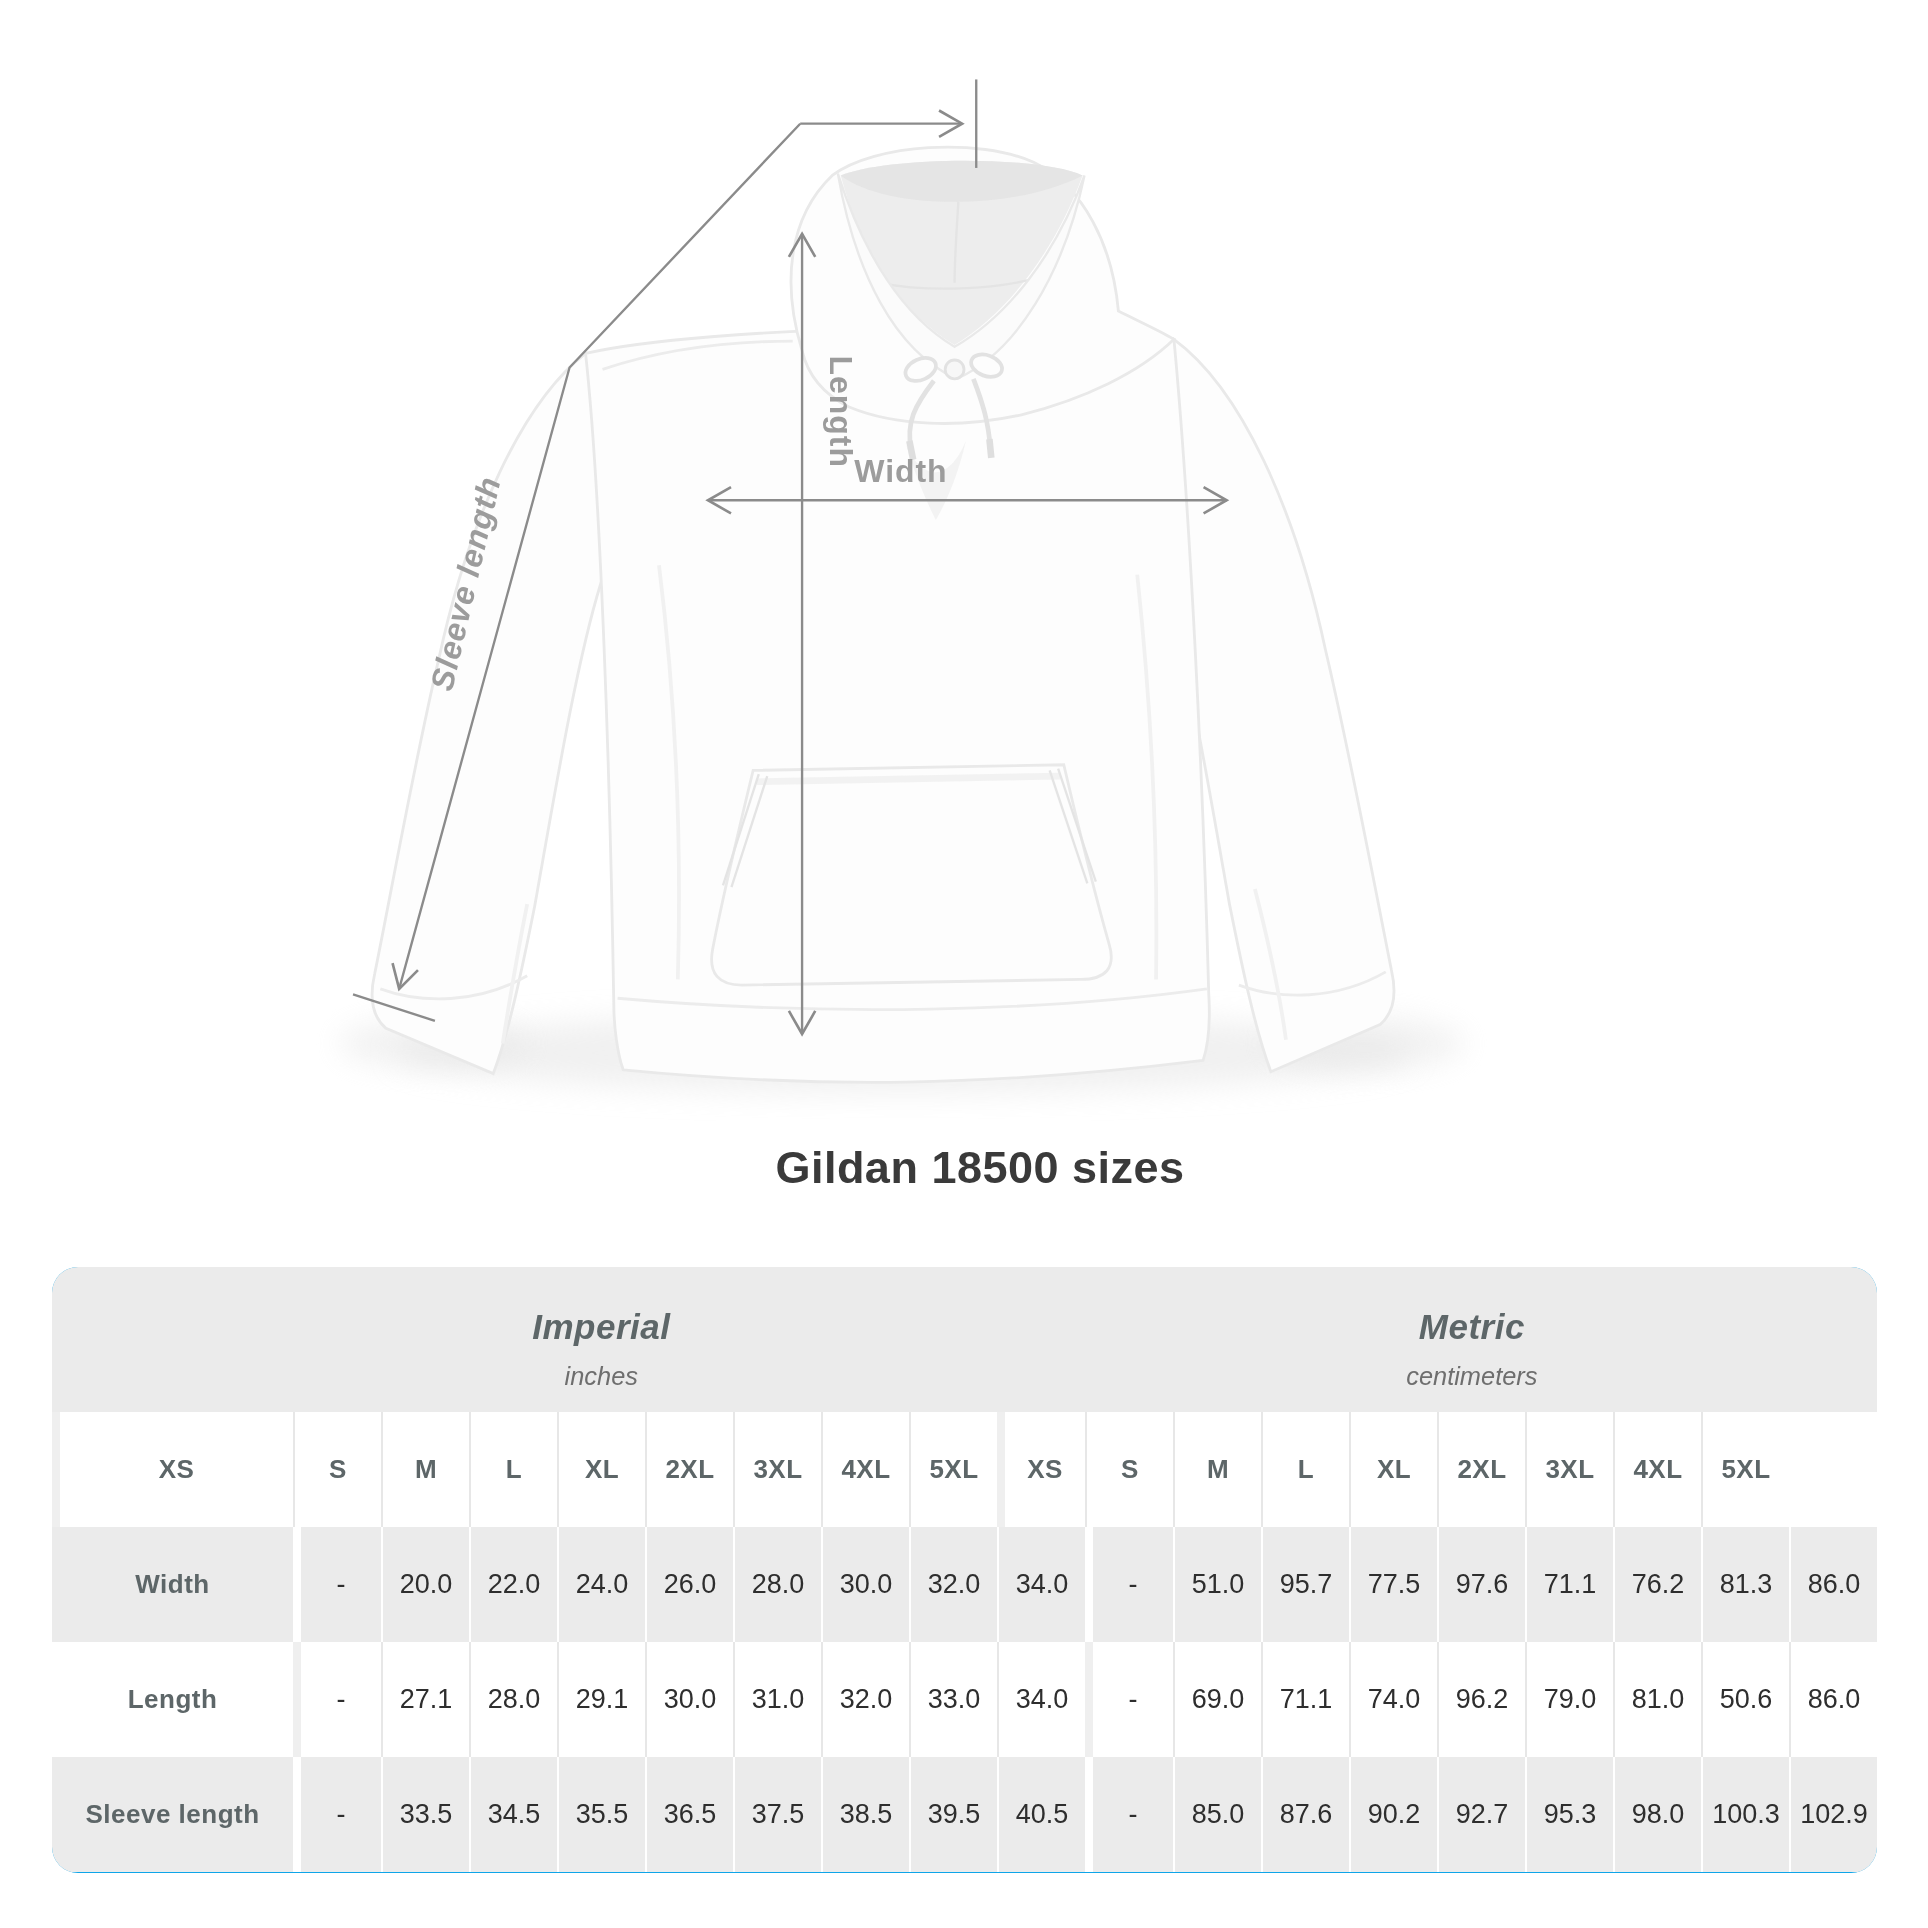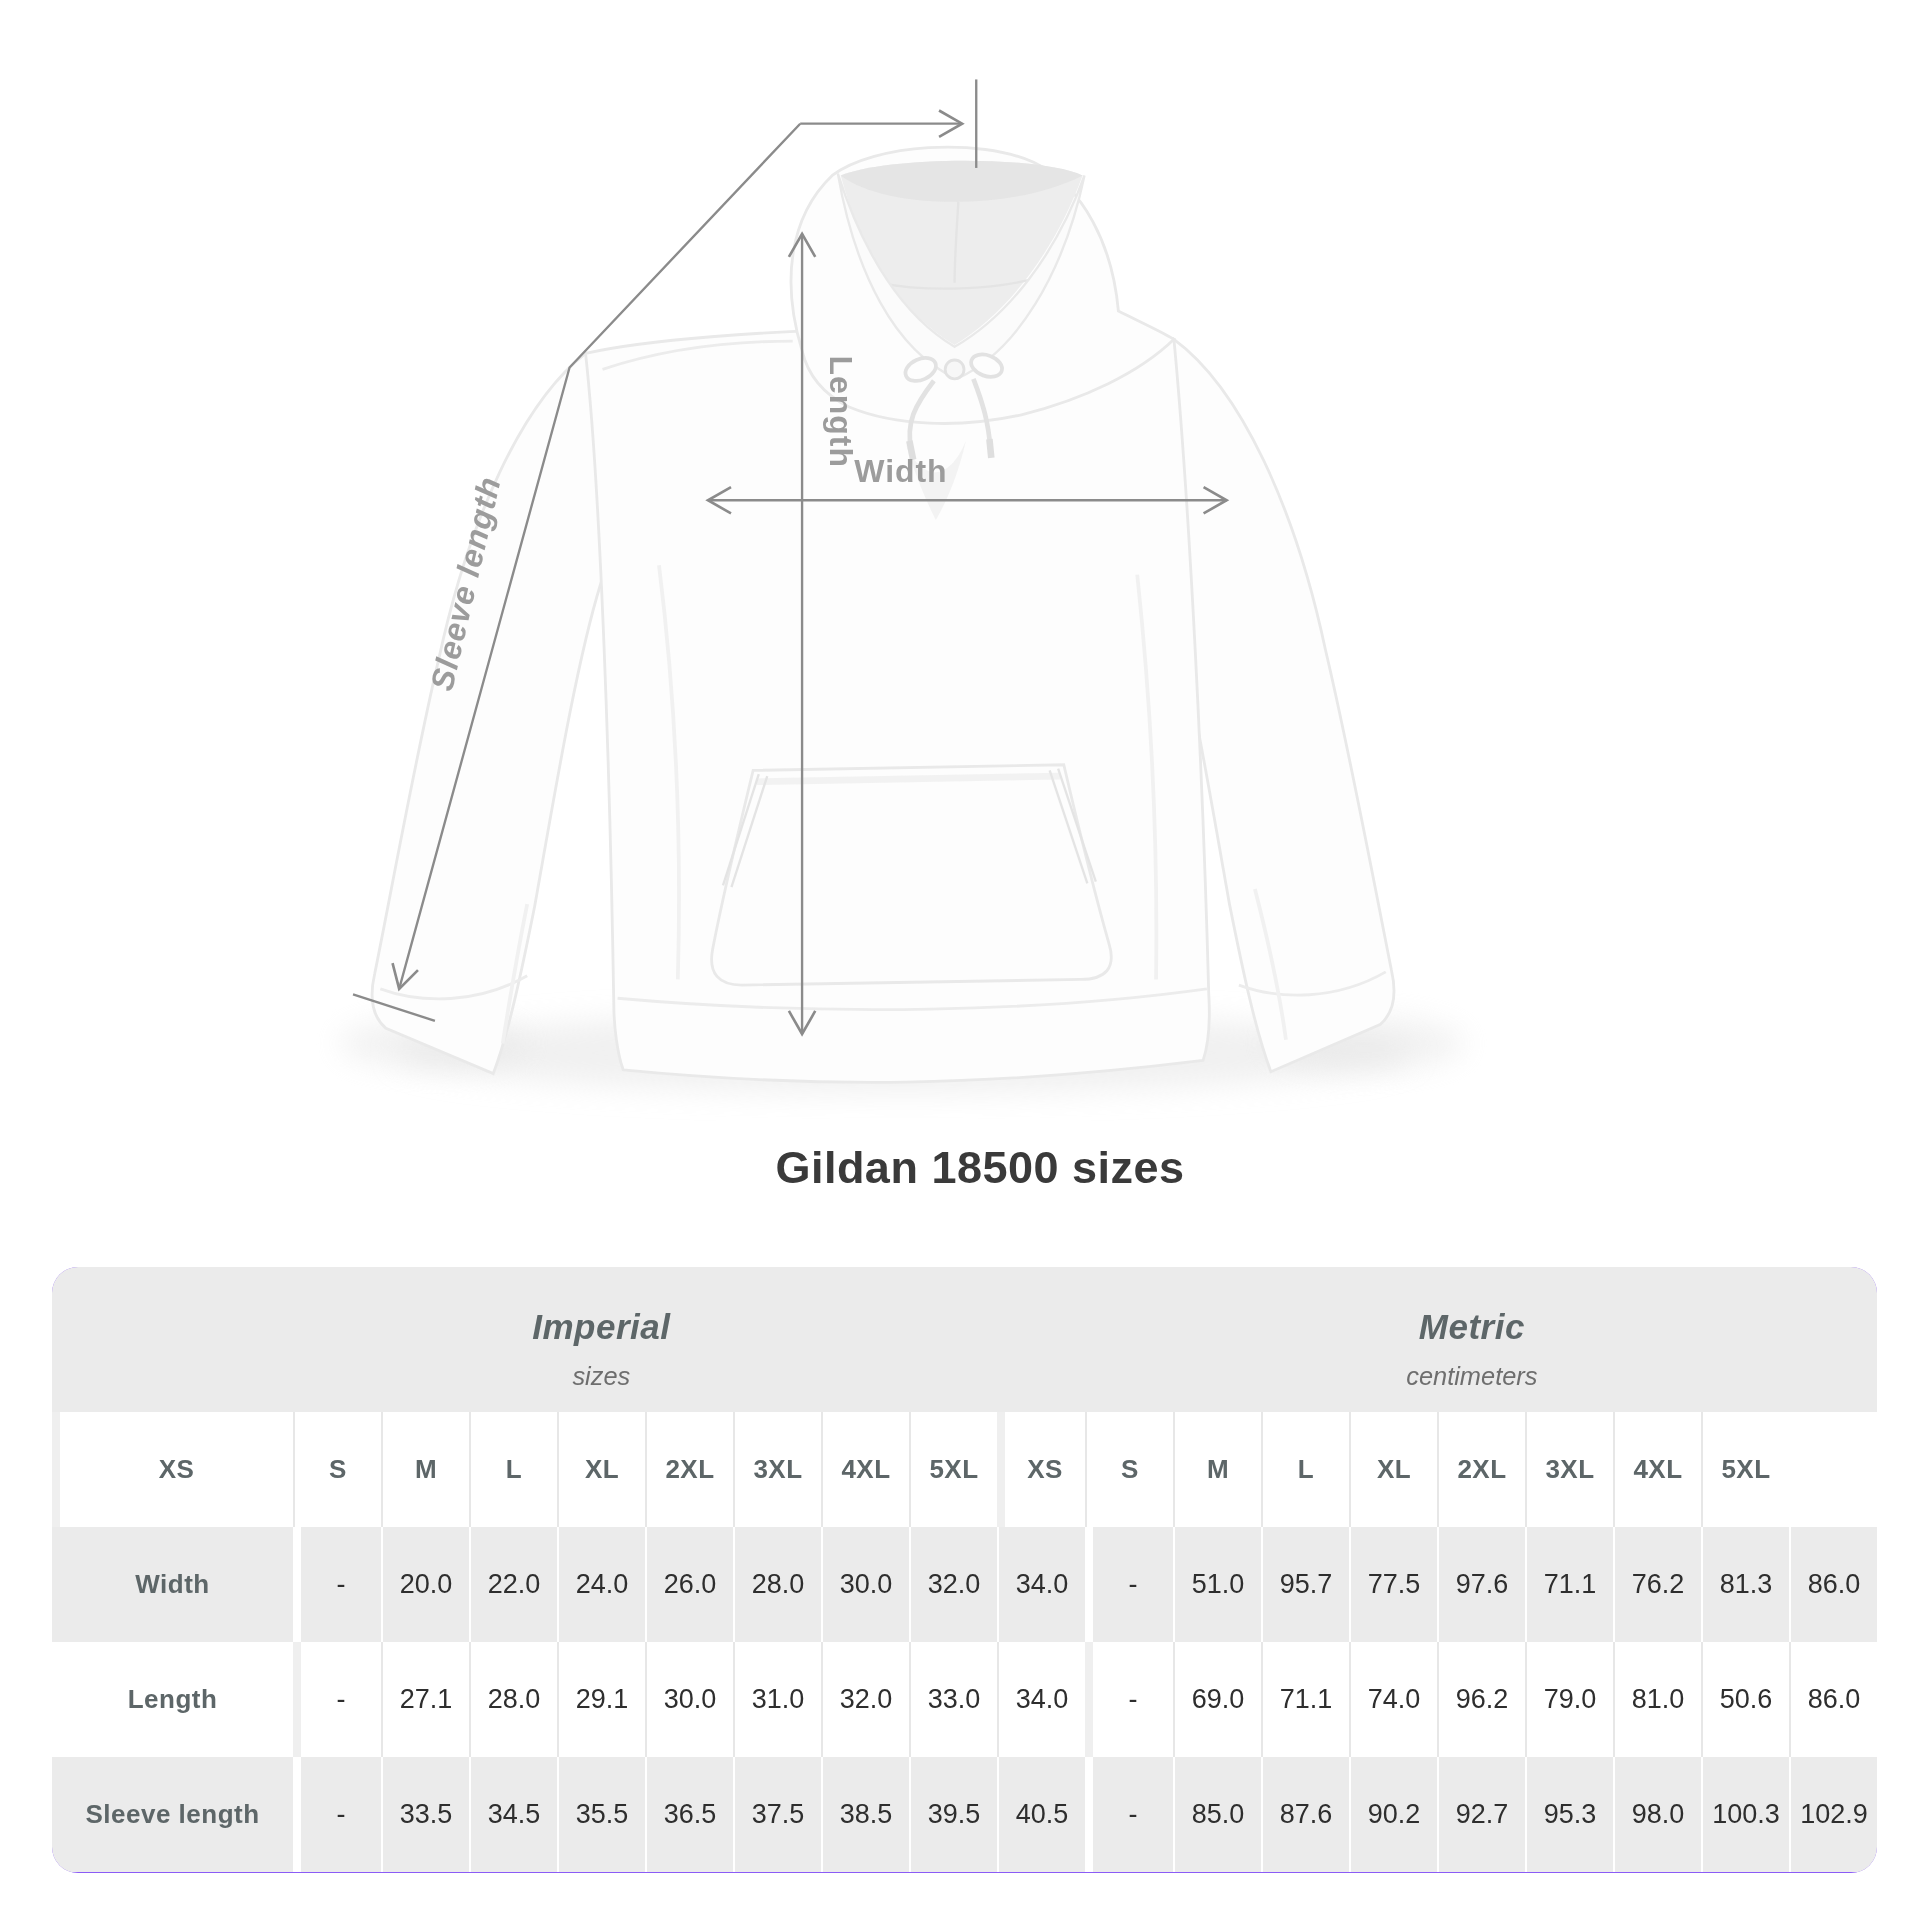--- a/index.html
+++ b/index.html
@@ -29,21 +29,21 @@
     margin:0;font-size:45px;line-height:53px;font-weight:bold;
     color:var(--title-text,#3a3a3a);letter-spacing:0.5px;
   }
   .titleblock p{
     margin:7.5px 0 0 0;font-size:27px;line-height:34px;font-style:italic;
     color:var(--subtitle-text,#7b7b7b);
   }
   
   .sizetable{
     position:absolute;left:52px;top:1267px;width:1825px;height:606px;
-    border-radius:26px;overflow:hidden;background:#8b5cf6;
+    border-radius:26px;overflow:hidden;background:#0ea5e9;
   }
   .unit-header{
     position:relative;height:145px;background:var(--table-band,#ebebeb);
   }
   .ugroup{position:absolute;top:38px;transform:translateX(-50%);text-align:center;}
   .ugroup.imp{left:30.1%;}
   .ugroup.met{left:77.8%;}
   .uname{
     font-size:35px;line-height:43px;font-weight:bold;font-style:italic;
     color:var(--header-text,#5d6668);letter-spacing:0.5px;
@@ -184,21 +184,21 @@
 </svg>
 
 <div class="titleblock">
   <h1>Gildan 18500 sizes</h1>
 </div>
 
 <div class="sizetable">
   <div class="unit-header">
     <div class="ugroup imp">
       <div class="uname">Imperial</div>
-      <div class="uunit">sizes</div>
+      <div class="uunit">inches</div>
     </div>
     <div class="ugroup met">
       <div class="uname">Metric</div>
       <div class="uunit">centimeters</div>
     </div>
   </div>
   <div class="trows">
       <div class="trow r-white">
         <div class="cell header-text sep-big">XS</div>
         <div class="cell header-text">S</div>

